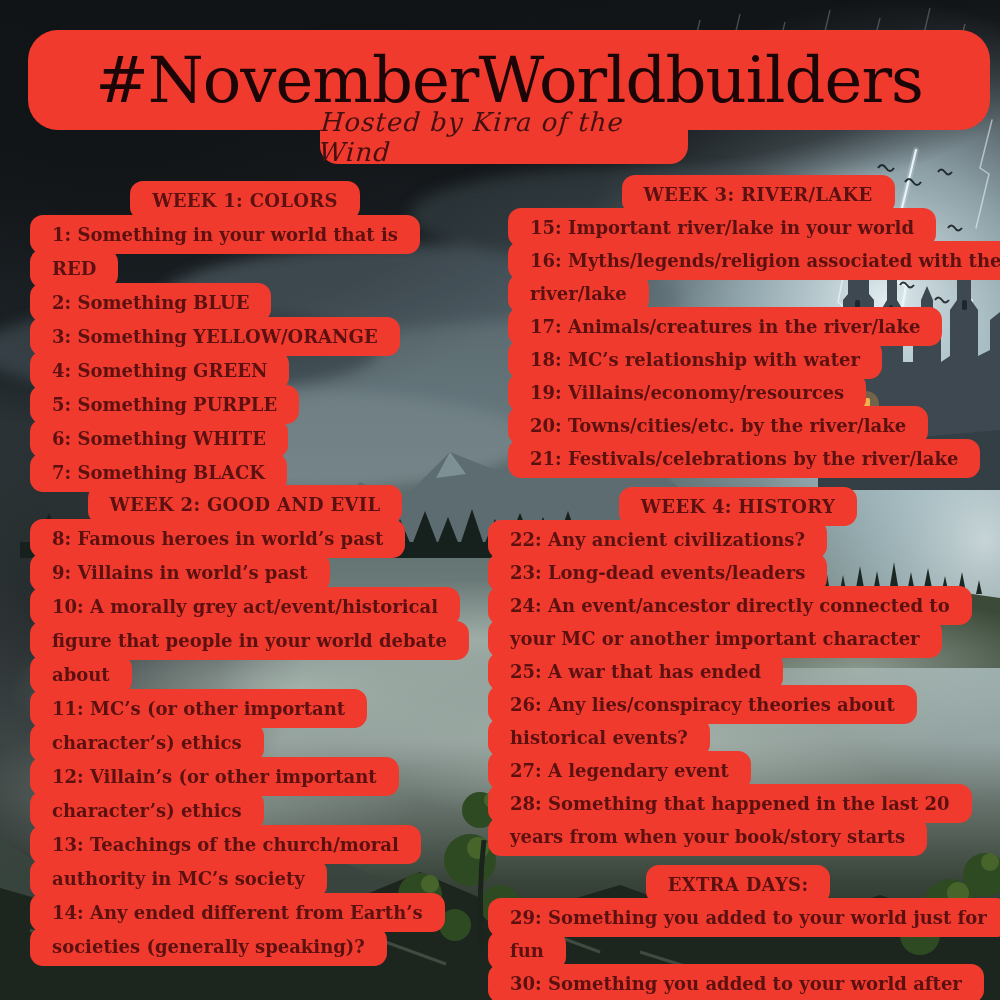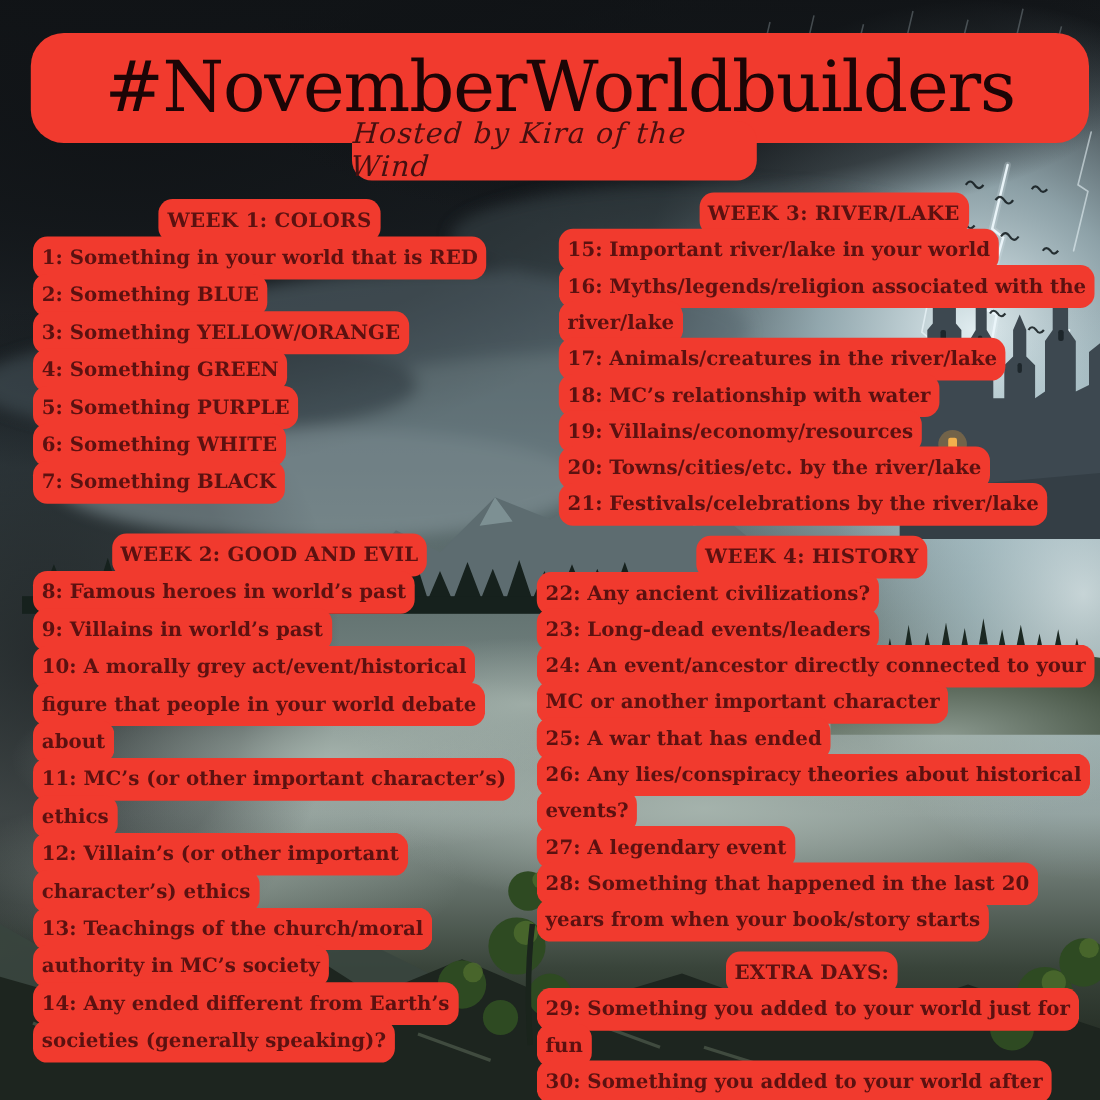--- a/index.html
+++ b/index.html
@@ -33,21 +33,21 @@
     transform:skewX(-4deg);
   }
   
   .sec{
     position:absolute;font-size:18px;font-weight:bold;color:var(--ink);
     line-height:34px;
   }
   .sec.right{line-height:33px;}
   .hl{
     background:var(--red);
-    padding:9px 8px;
+    padding:9px 22px;
     border-radius:13px;
     -webkit-box-decoration-break:clone;
     box-decoration-break:clone;
   }
   .hdr{text-align:center;letter-spacing:.3px;}
   .item{text-align:left;}
 </style>
 </head>
 <body>
 

